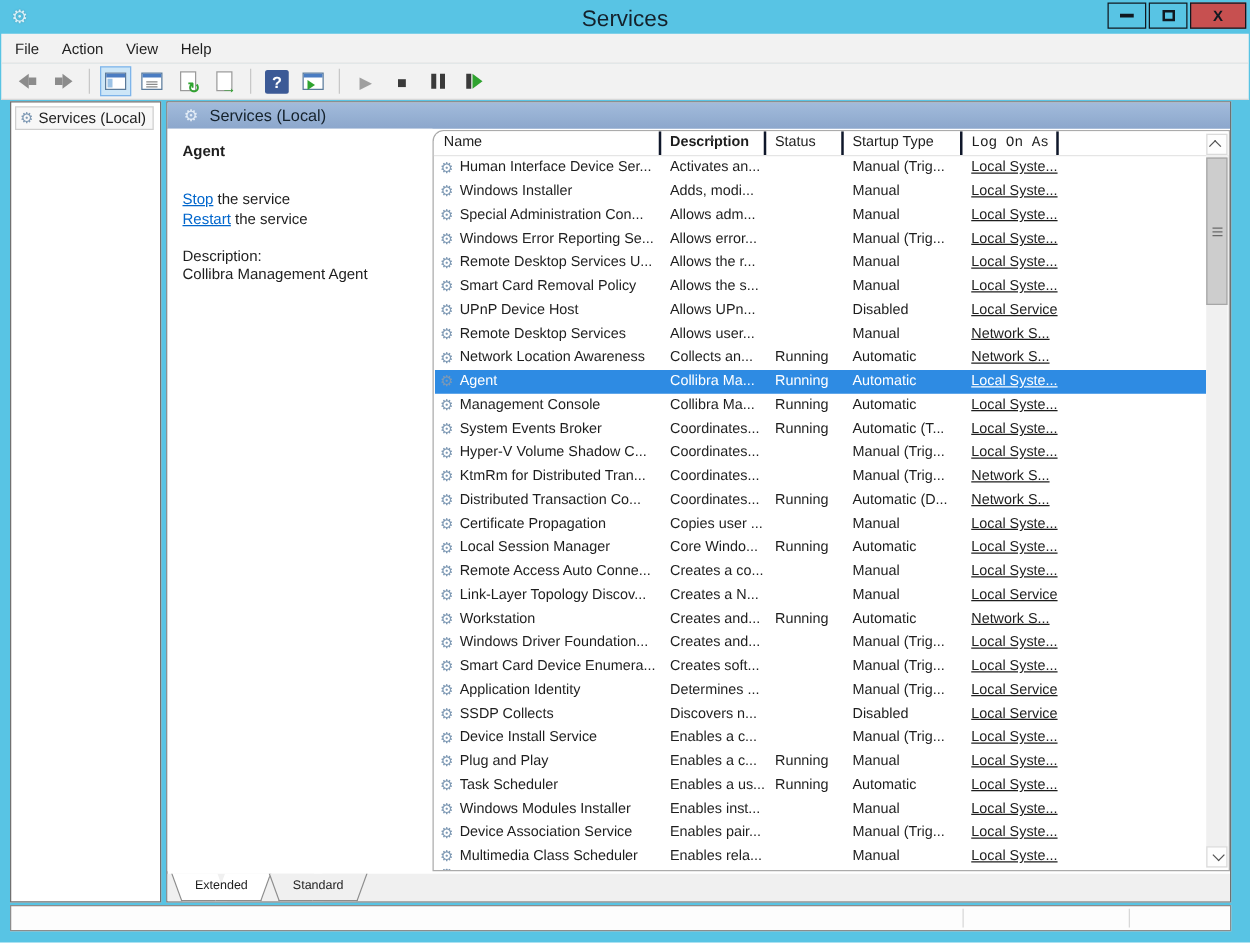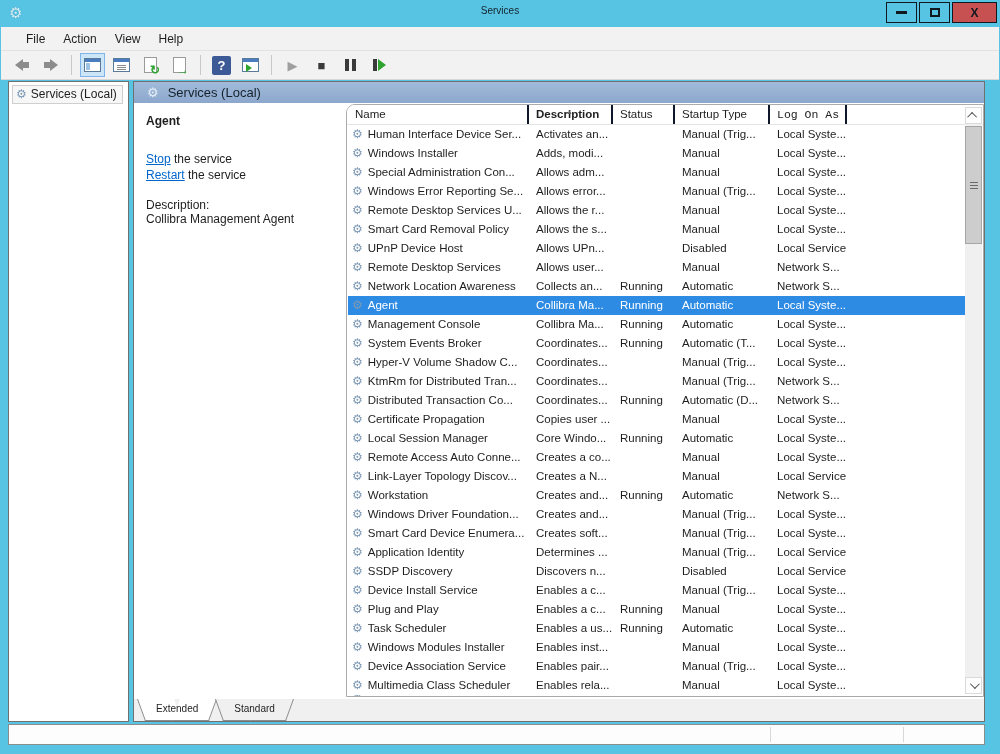--- a/index.html
+++ b/index.html
@@ -8,30 +8,30 @@
     position: relative;
     background: #58C4E4;
     font-family: "Liberation Sans", sans-serif;
     font-size: 12px;
     color: #1e1e1e;
     overflow: hidden;
   }
   
   .titlebar { position:absolute; top:0; left:0; right:0; height:27px; }
   .titlebar .app-icon { position:absolute; left:9px; top:4px; font-size:15px; color:#d9f2fa; text-shadow:0 0 1px #2e7f9c; }
-  .titlebar .title { position:absolute; left:0; right:0; top:5px; text-align:center; font-size:10px; color:#14212b; }
+  .titlebar .title { position:absolute; left:0; right:0; top:5px; text-align:center; font-size:18px; color:#14212b; }
   .win-controls { position:absolute; right:3px; top:2px; display:flex; height:21px; }
   .wbtn { width:31px; height:21px; border:1px solid #101820; display:flex; align-items:center; justify-content:center; background:transparent; cursor:default; }
   .wbtn + .wbtn { margin-left:2px; }
   .wbtn.close { width:45px; background:#C75050; }
   .glyph-min { width:11px; height:3px; background:#101820; }
   .glyph-max { width:10px; height:9px; border:2px solid #101820; background:transparent; }
   .glyph-close { font-weight:bold; font-size:12px; color:#101820; }
   
-  .menubar { position:absolute; top:27px; left:1px; right:1px; height:24px; background:#F2F2F2; border-bottom:1px solid #E2E2E2; display:flex; align-items:center; padding-left:16px; }
+  .menubar { position:absolute; top:27px; left:1px; right:1px; height:24px; background:#F2F2F2; border-bottom:1px solid #E2E2E2; display:flex; align-items:center; padding-left:2px; }
   .menu-item { padding:3px 9px; }
   
   .toolbar { position:absolute; top:51px; left:1px; right:1px; height:29px; background:#F2F2F2; border-bottom:1px solid #D8D8D8; display:flex; align-items:center; padding-left:8px; gap:4px; }
   .tbtn { width:25px; height:24px; display:flex; align-items:center; justify-content:center; border:1px solid transparent; }
   .tbtn.active { border:1px solid #7EB4EA; background:#CDE6F7; }
   .tsep { width:1px; height:20px; background:#C8C8C8; margin:0 4px; }
   .nav-arrow { display:inline-flex; align-items:center; }
   .nav-arrow .head-l { width:0; height:0; border-top:6px solid transparent; border-bottom:6px solid transparent; border-right:8px solid #8C8C8C; }
   .nav-arrow .head-r { width:0; height:0; border-top:6px solid transparent; border-bottom:6px solid transparent; border-left:8px solid #8C8C8C; }
   .nav-arrow .shaft { width:6px; height:6px; background:#8C8C8C; }
@@ -67,21 +67,21 @@
   
   .list-panel { position:absolute; left:212px; right:0px; top:22px; bottom:24px; background:#fff; border:1px solid #ABABAB; border-top-left-radius:9px; overflow:hidden; }
   .lheader { display:flex; height:20px; line-height:19px; font-size:11.5px; border-bottom:1px solid #E5E5E5; background:#fff; padding-left:1px; }
   .hc { position:relative; border-right:2px solid #0f172a; padding:0 0 0 7px; white-space:nowrap; overflow:hidden; }
   .hc.cname { width:181px; } .hc.cdesc { width:84px;font-weight:bold; } .hc.cstat { width:62px; } .hc.cstart { width:95px; } .hc.clogon { width:77px;font-family:Liberation Mono, monospace; } .hc.cfill { flex:1; border-right:none; }
   .sort-arrow { position:absolute; top:-3px; left:50%; margin-left:-4px; font-size:7px; color:#606060; }
   .lrows { position:absolute; top:20px; left:1px; right:18px; bottom:0; overflow:hidden; }
   .lrow { display:flex; height:19px; line-height:19px; font-size:11.5px; white-space:nowrap; }
   .lc { overflow:hidden; white-space:nowrap; padding-left:7px; }
   .lc.cname { width:181px; display:flex; align-items:center; padding-left:4px; }
-  .lc.cdesc { width:84px; } .lc.cstat { width:62px; } .lc.cstart { width:95px; } .lc.clogon { width:77px; }
+  .lc.cdesc { width:84px; } .lc.cstat { width:62px; } .lc.cstart { width:95px; } .lc.clogon { width:77px;text-decoration:underline; }
   .lrow.sel { background:#2E8BE3; color:#fff; }
   .gear { color:#7E99B4; font-size:12px; }
   .lc .gear { margin-right:5px; flex:0 0 auto; }
   .lrow.partial { height:8px; overflow:hidden; }
   
   .vscroll { position:absolute; top:2px; right:1px; bottom:2px; width:17px; background:#F0F0F0; }
   .sbtn { position:absolute; left:0; right:0; height:17px; background:#FDFDFD; border:1px solid #DADADA; display:flex; align-items:center; justify-content:center; }
   .sbtn.up { top:0; } .sbtn.down { bottom:0; }
   .chev { width:7px; height:7px; border-left:1.5px solid #505050; border-top:1.5px solid #505050; }
   .chev.up { transform:rotate(45deg) translateY(2px); }
@@ -442,21 +442,21 @@
             <span>Application Identity</span>
           </span>
           <span class="lc cdesc">Determines ...</span>
           <span class="lc cstat"></span>
           <span class="lc cstart">Manual (Trig...</span>
           <span class="lc clogon">Local Service</span>
         </div>
         <div class="lrow">
           <span class="lc cname">
             <span class="gear">⚙</span>
-            <span>SSDP Discovery</span>
+            <span>SSDP Collects</span>
           </span>
           <span class="lc cdesc">Discovers n...</span>
           <span class="lc cstat"></span>
           <span class="lc cstart">Disabled</span>
           <span class="lc clogon">Local Service</span>
         </div>
         <div class="lrow">
           <span class="lc cname">
             <span class="gear">⚙</span>
             <span>Device Install Service</span>

